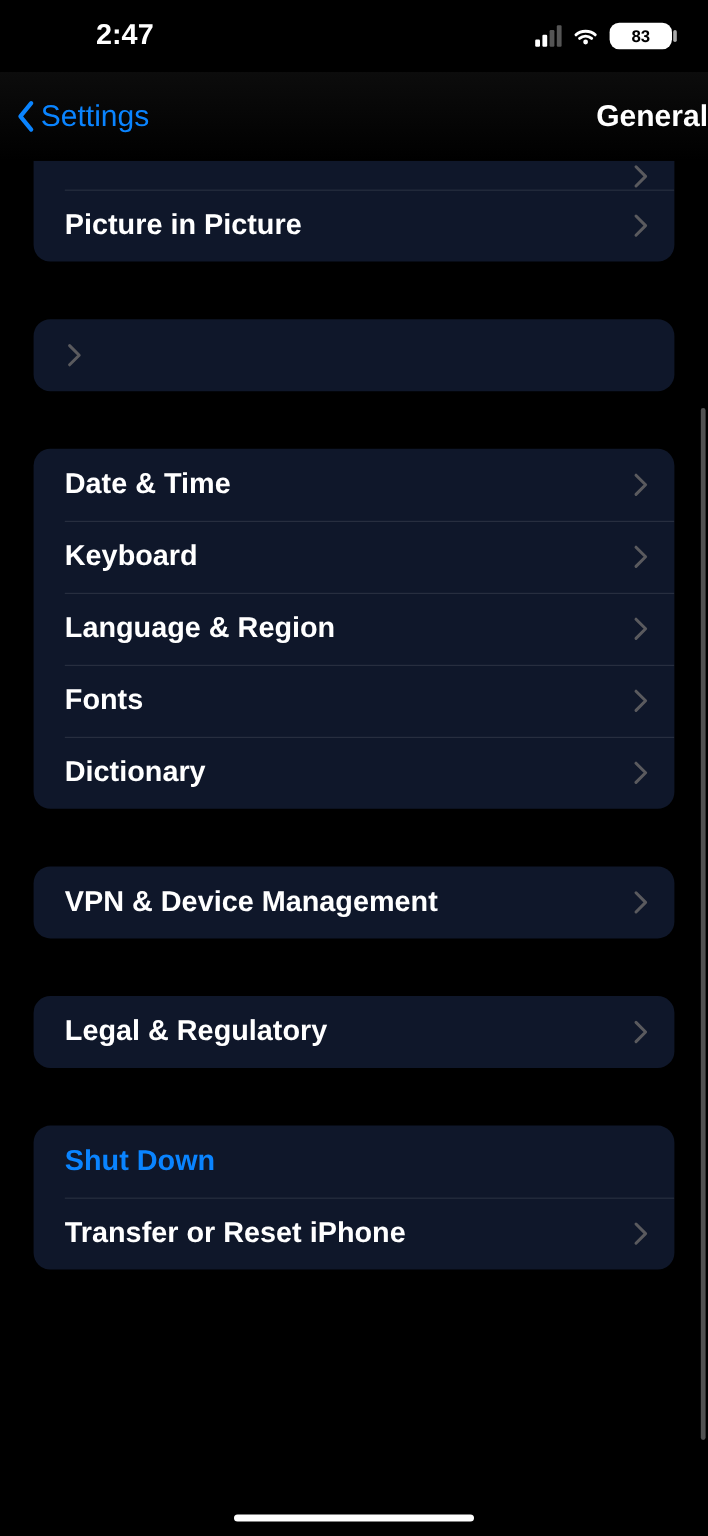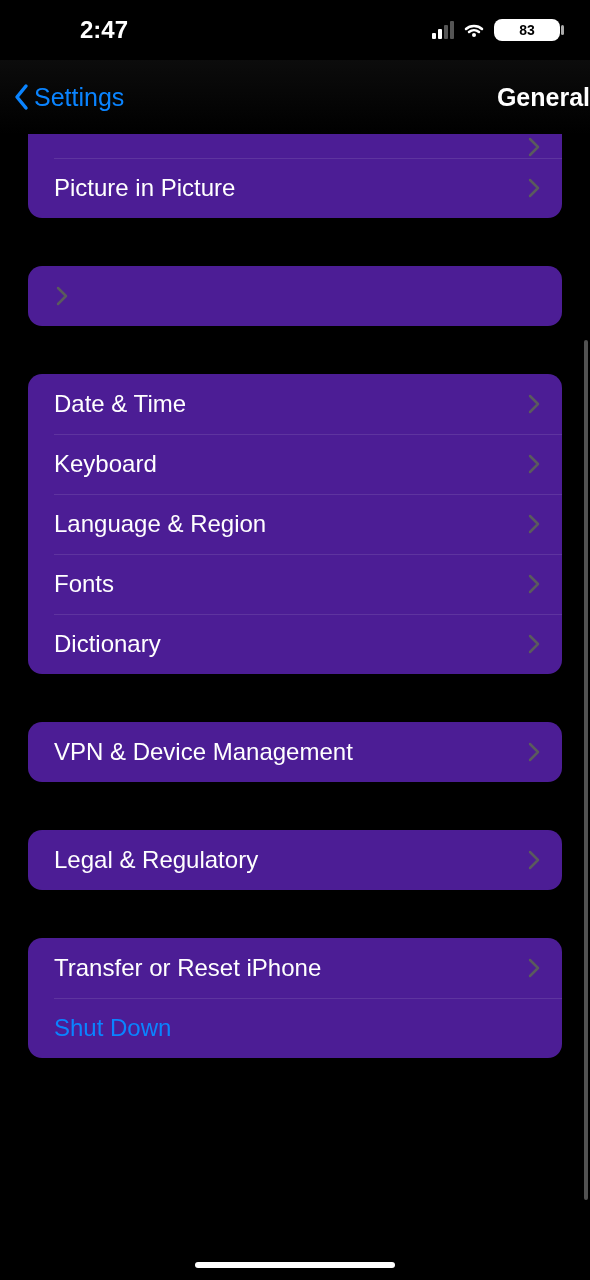--- a/index.html
+++ b/index.html
@@ -35,21 +35,21 @@
   .cellular-icon span { width: 4px; background: #fff; border-radius: 1px; }
   .cellular-icon span.b1 { height: 6px; }
   .cellular-icon span.b2 { height: 10px; }
   .cellular-icon span.b3 { height: 14px; background: #555; }
   .cellular-icon span.b4 { height: 18px; background: #555; }
   .wifi-icon { width: 24px; height: 18px; }
   .battery {
     display: flex; align-items: center;
     background: #fff; color: #000;
     border-radius: 8px;
-    height: 22px; width: 66px;
+    height: 22px; width: 52px;
     justify-content: center;
     font-weight: 700; font-size: 14px;
     position: relative;
   }
   .battery::after {
     content: ""; position: absolute; right: -4px; top: 6px;
     width: 3px; height: 10px; background: #aaa; border-radius: 2px;
   }
 
   
@@ -79,24 +79,25 @@
     width: 20px; height: 28px;
   }
   .chevron-left svg { stroke: #0a84ff; }
 
   
   .content {
     padding: 0 28px 40px 28px;
   }
 
   .group {
-    background: #4c1d95;
+    background: #0f172a;
     border-radius: 14px;
     margin-top: 48px;
     overflow: hidden;
+    font-weight: bold;
   }
   .group.first { margin-top: 0; border-top-left-radius: 0; border-top-right-radius: 0; }
 
   .row {
     display: flex;
     align-items: center;
     justify-content: space-between;
     min-height: 60px;
     padding: 14px 20px 14px 26px;
     font-size: 24px;
@@ -253,28 +254,28 @@
   <div class="group">
     <div class="row">
       <span>Legal &amp; Regulatory</span>
       <span class="chev"><svg viewBox="0 0 16 22" fill="none">
             <polyline points="4,3 12,11 4,19" stroke-width="2.5" stroke-linecap="round" stroke-linejoin="round"></polyline>
           </svg></span>
     </div>
   </div>
 
   <div class="group">
-    <div class="row">
-      <span>Transfer or Reset iPhone</span>
-      <span class="chev"><svg viewBox="0 0 16 22" fill="none">
-            <polyline points="4,3 12,11 4,19" stroke-width="2.5" stroke-linecap="round" stroke-linejoin="round"></polyline>
-          </svg></span>
-    </div>
     <div class="row link">
       <span>Shut Down</span>
 
     </div>
+    <div class="row">
+      <span>Transfer or Reset iPhone</span>
+      <span class="chev"><svg viewBox="0 0 16 22" fill="none">
+            <polyline points="4,3 12,11 4,19" stroke-width="2.5" stroke-linecap="round" stroke-linejoin="round"></polyline>
+          </svg></span>
+    </div>
   </div>
 
 </div>
 
 <div class="scroll-indicator"></div>
 <div class="home-indicator"></div>
 
 </body></html>

